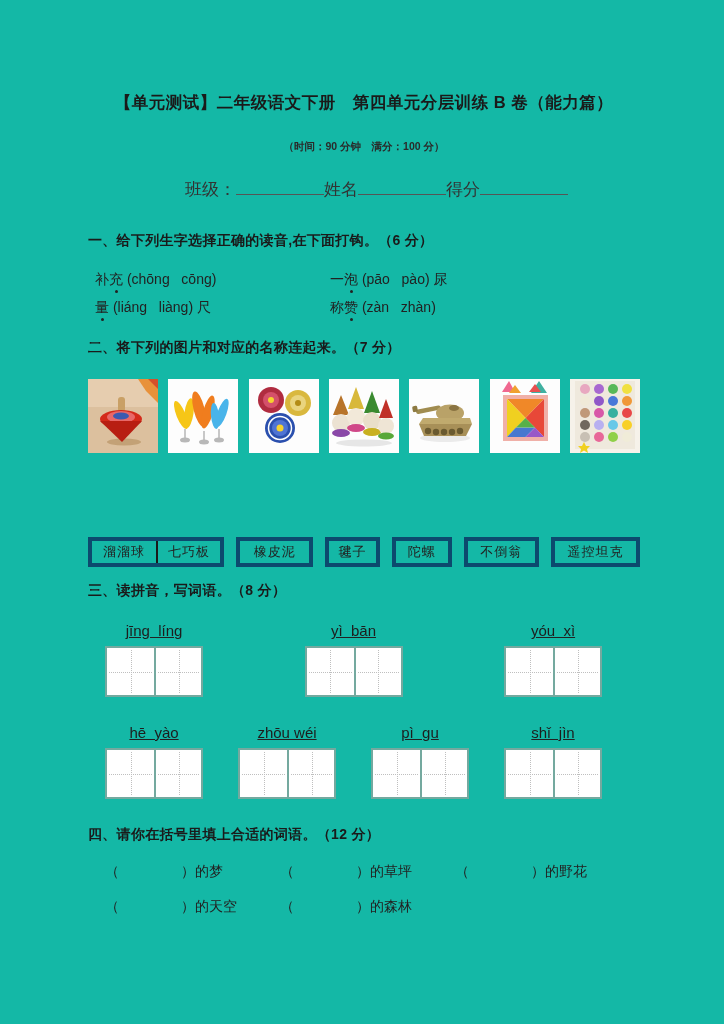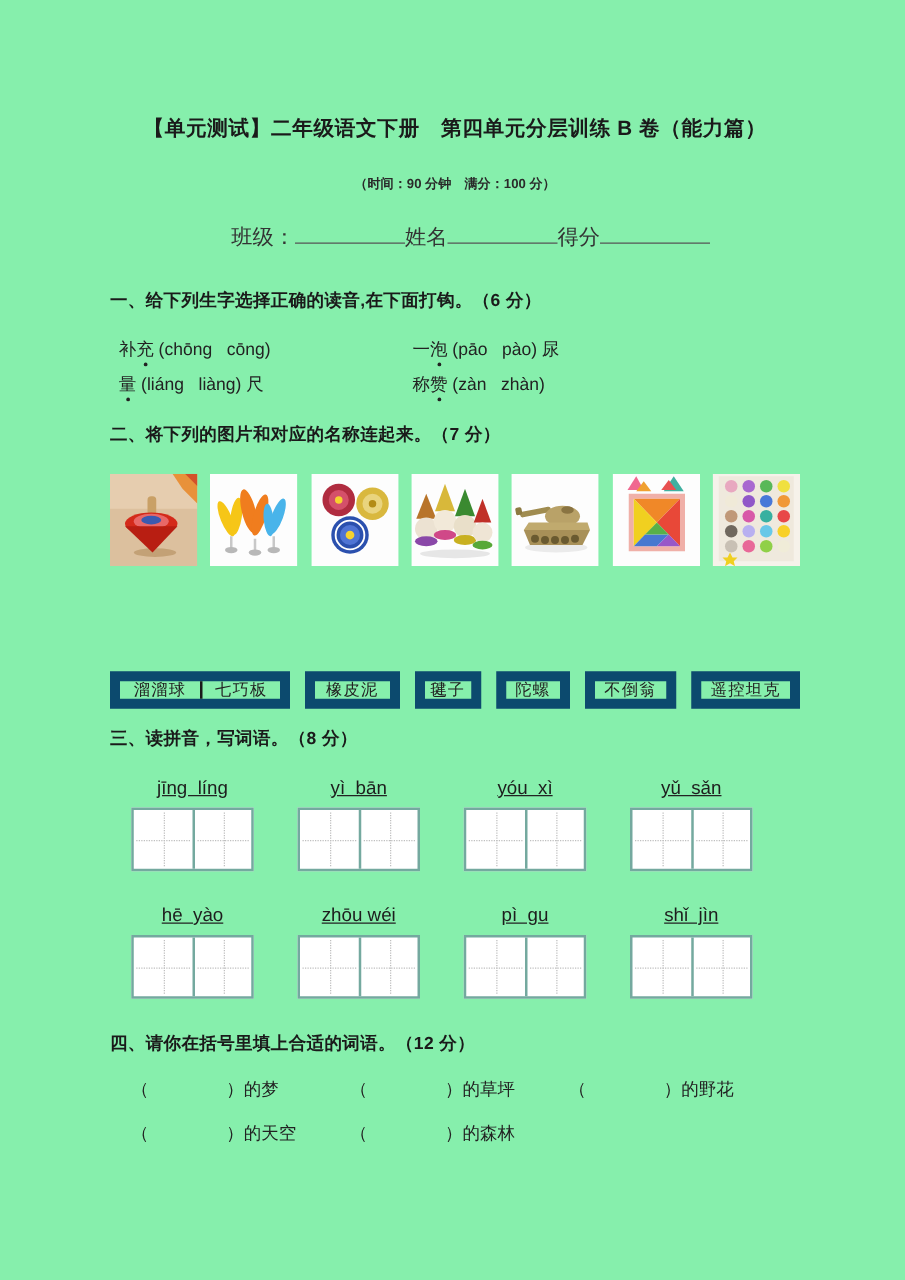--- a/index.html
+++ b/index.html
@@ -2,21 +2,21 @@
 <html><head>
 <meta charset="utf-8">
 <style>
   * { margin: 0; padding: 0; box-sizing: border-box; }
   html, body { background: #ffffff; }
   body { font-family: "Liberation Sans", "DejaVu Sans", sans-serif; color: #222; }
   .page {
     position: relative;
     width: 724px; height: 1024px;
     margin: 0 auto;
-    background: #86efac;
+    background: #14b8a6;
     overflow: hidden;
     padding: 92px 84px 0 88px;
   }
   
   .title {
     text-align: center;
     font-size: 16.5px;
     font-weight: bold;
     color: #1a1a1a;
     letter-spacing: 0.5px;
@@ -74,21 +74,21 @@
   }
   .toy-img { width: 70px; height: 74px; overflow: hidden; }
   .toy-img svg { display: block; }
   .labels-row {
     margin-top: 84px;
     display: flex;
     align-items: stretch;
     gap: 12px;
   }
   .label-box {
-    border: 8px solid #0c4a6e;
+    border: 4px solid #0c4a6e;
     height: 30px;
     display: flex;
     align-items: center;
     justify-content: center;
     font-size: 13px;
     color: #222;
     letter-spacing: 1px;
   }
   .label-box.double { padding: 0; }
   .label-cell {
@@ -356,27 +356,20 @@
           <div class="tzcell"></div>
         </div>
     </div>
     <div class="pinyin-group">
       <div class="pinyin-word">yóu  xì</div>
       <div class="tzgrid">
           <div class="tzcell"></div>
           <div class="tzcell"></div>
         </div>
     </div>
-    <div class="pinyin-group">
-      <div class="pinyin-word">yǔ  sǎn</div>
-      <div class="tzgrid">
-          <div class="tzcell"></div>
-          <div class="tzcell"></div>
-        </div>
-    </div>
   </div>
 
   <div class="pinyin-row second">
     <div class="pinyin-group">
       <div class="pinyin-word">hē  yào</div>
       <div class="tzgrid">
           <div class="tzcell"></div>
           <div class="tzcell"></div>
         </div>
     </div>

